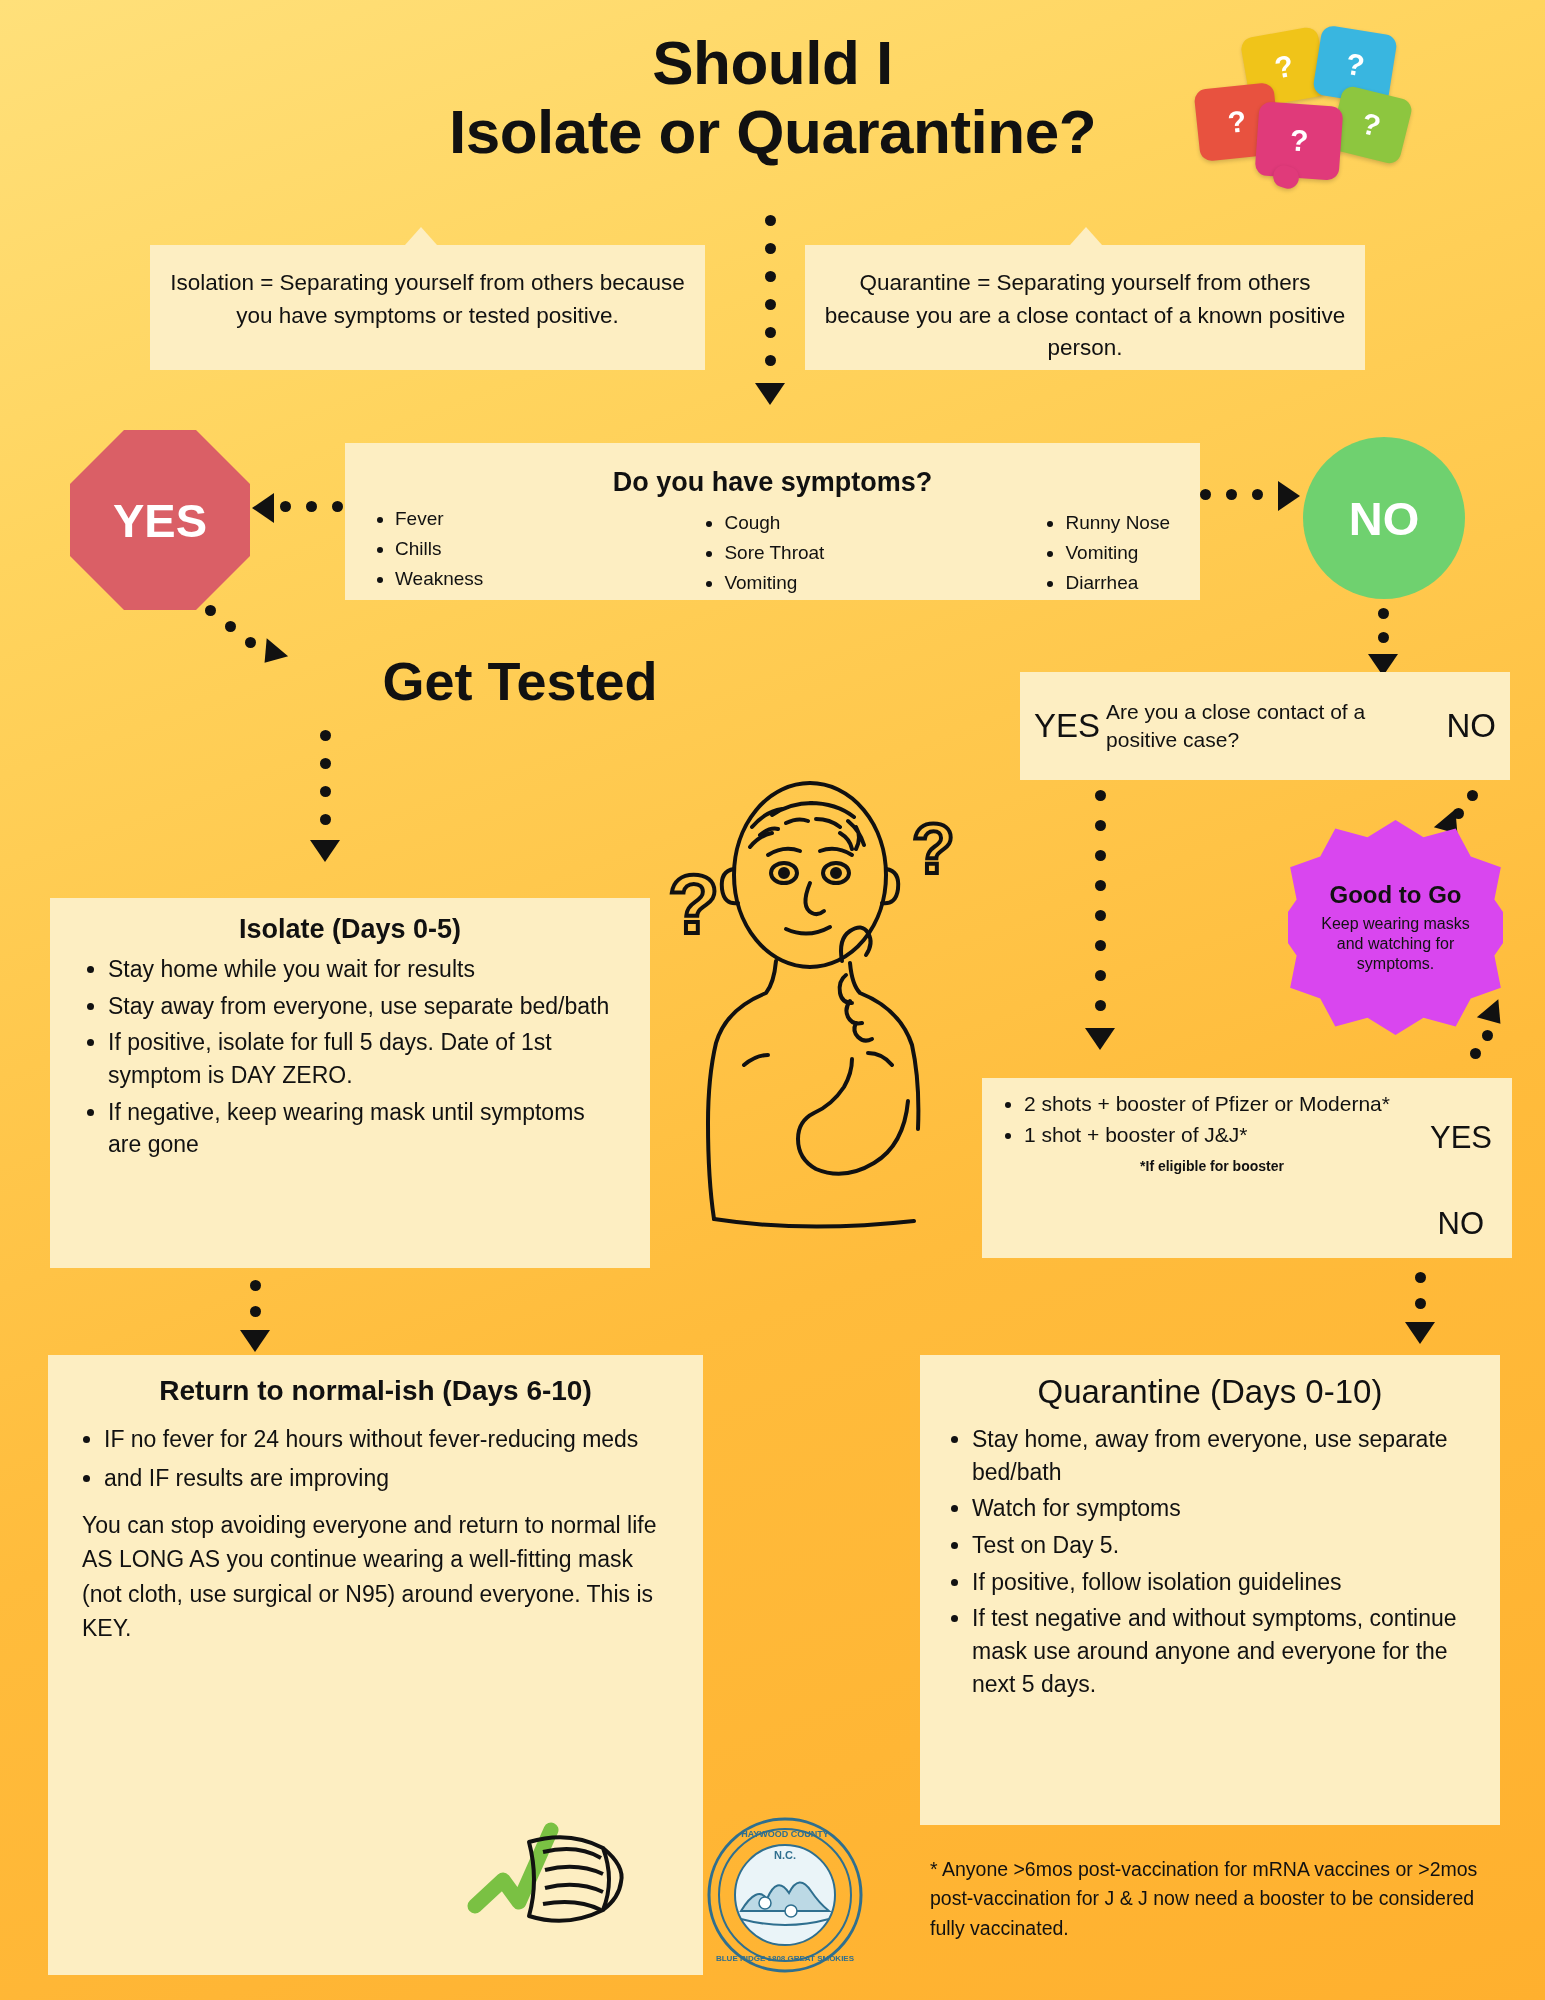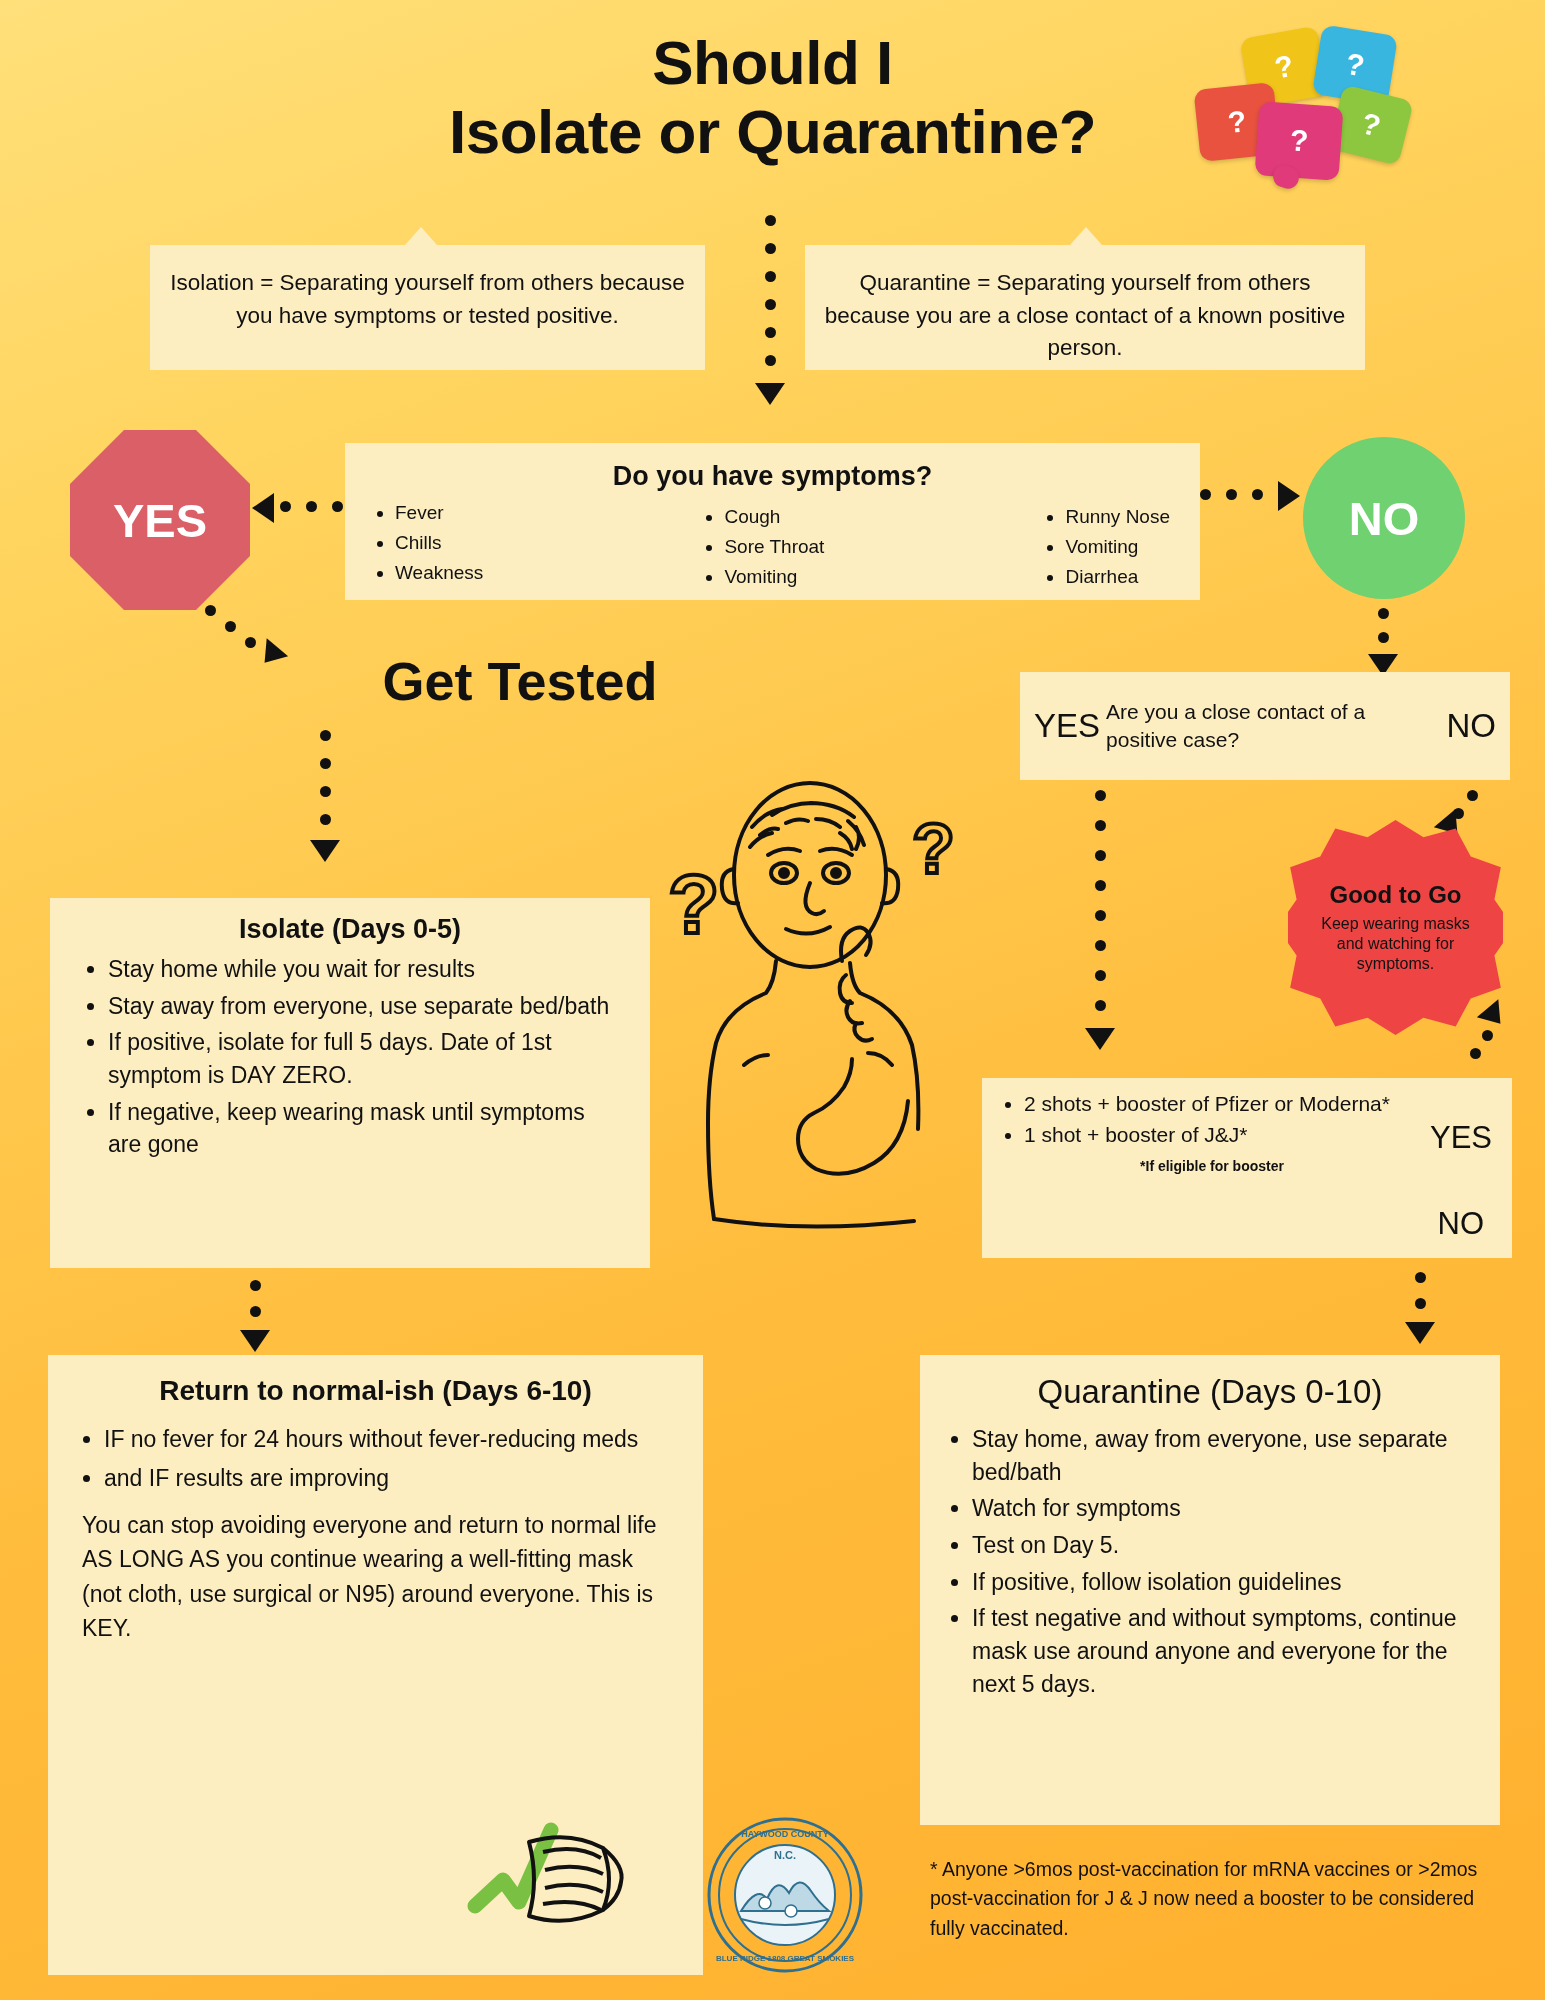--- a/index.html
+++ b/index.html
@@ -43,21 +43,21 @@
   }
 
   
   #def-isolation { left: 150px; top: 245px; width: 555px; height: 125px; }
   #def-quarantine { left: 805px; top: 245px; width: 560px; height: 125px; }
   .def-text {
     font-size: 22.5px; line-height: 1.45; text-align: center; padding-top: 8px;
   }
 
   
-  #symptoms-box { left: 345px; top: 443px; width: 855px; height: 157px; padding: 18px 16px 12px; }
+  #symptoms-box { left: 345px; top: 443px; width: 855px; height: 157px; padding: 24px 16px 12px; }
   #symptoms-title { text-align: center; font-size: 27px; font-weight: bold; margin-bottom: 6px; }
   .sym-cols { display: flex; justify-content: space-between; padding: 0 14px; }
   .sym-col { font-size: 19px; line-height: 1.58; }
   .sym-col ul { margin: 0; padding-left: 20px; }
   .sym-col.c2 { padding-top: 4px; }
   .sym-col.c3 { padding-top: 4px; }
 
   
   #yes-stop {
     left: 70px; top: 430px; width: 180px; height: 180px;
@@ -79,21 +79,21 @@
 
   
   #close-contact-box { left: 1020px; top: 672px; width: 490px; height: 108px; padding: 10px 14px; }
   #close-contact-box .cc-inner { display: flex; align-items: center; justify-content: space-between; height: 100%; }
   .cc-yn { font-size: 33px; }
   .cc-q { font-size: 21px; text-align: left; line-height: 1.32; flex: 1; padding: 0 6px; }
 
   
   #good-to-go {
     left: 1288px; top: 820px; width: 215px; height: 215px;
-    background: #ef4444;
+    background: #d946ef;
     clip-path: polygon(50% 0%, 63% 8%, 78% 4%, 85% 17%, 99% 22%, 96% 37%, 105% 50%, 96% 63%, 99% 78%, 85% 83%, 78% 96%, 63% 92%, 50% 100%, 37% 92%, 22% 96%, 15% 83%, 1% 78%, 4% 63%, -5% 50%, 4% 37%, 1% 22%, 15% 17%, 22% 4%, 37% 8%);
     display: flex; flex-direction: column; align-items: center; justify-content: center;
     text-align: center; padding: 8px 22px;
   }
   #good-to-go .gtg-title { font-size: 24px; font-weight: bold; line-height: 1.15; margin-bottom: 6px; }
   #good-to-go .gtg-sub { font-size: 16px; line-height: 1.25; }
 
   
   #isolate-box { left: 50px; top: 898px; width: 600px; height: 370px; padding: 14px 32px; }
   #isolate-title { text-align: center; font-size: 27px; font-weight: bold; margin: 2px 0 8px; }

